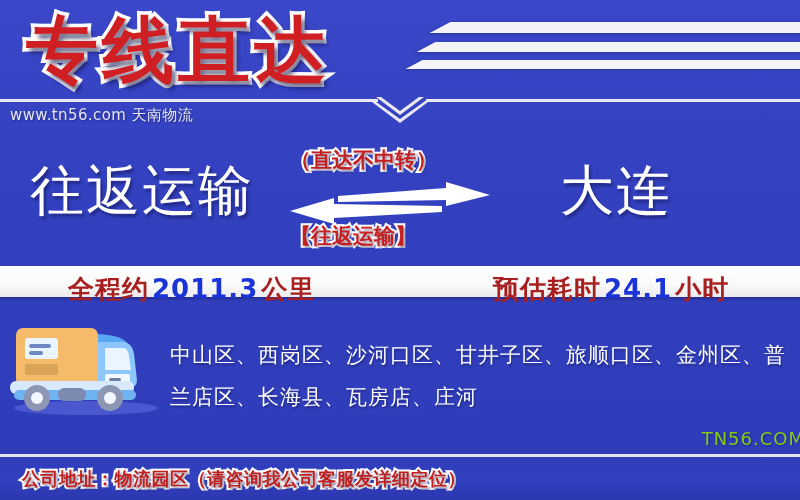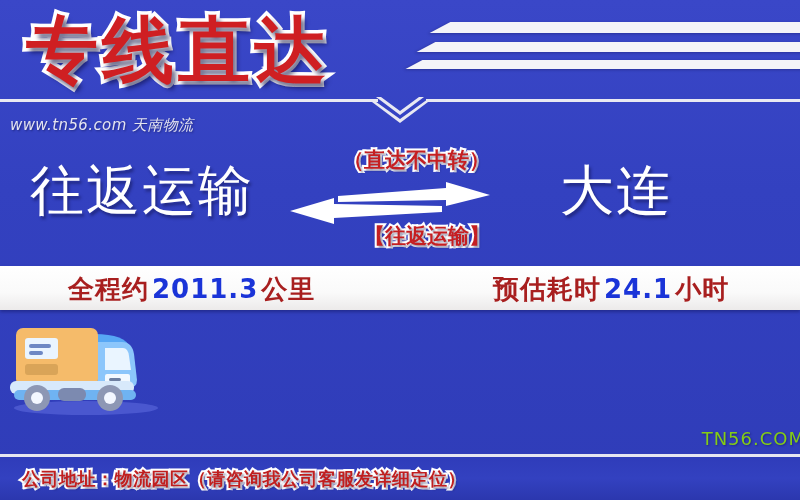--- a/index.html
+++ b/index.html
@@ -67,27 +67,26 @@
   #header-chevron {
     position: absolute;
     left: 368px; top: 97px;
     width: 64px; height: 28px;
   }
   #header-chevron svg { display: block; }
 
   #header-url {
     position: absolute;
     left: 10px;
-    top: 116px;
+    top: 106px;
     font-size: 15px;
     color: #e4e4f0;
     letter-spacing: 0.4px;
     white-space: nowrap;
     text-shadow: 1px 1px 2px rgba(10,10,60,0.45);
-    font-style: italic;
   }
 
   
   #route {
     position: absolute;
     left: 0; top: 140px;
     width: 800px; height: 120px;
   }
   .city-name {
     position: absolute;
@@ -106,21 +105,21 @@
   #route-middle {
     position: absolute;
     left: 290px;
     top: 0px;
     width: 200px;
     height: 120px;
   }
   .route-tag {
     position: absolute;
     left: 0; width: 200px;
-    text-align: right;
+    text-align: left;
     font-size: 21px;
     font-weight: bold;
     letter-spacing: 0px;
     color: #c51f22;
     -webkit-text-stroke: 4px #ffffff;
     paint-order: stroke fill;
     text-shadow: 2px 2px 2px rgba(10,10,60,0.4);
     white-space: nowrap;
   }
   #route-tag-top { top: 6px; }
@@ -130,21 +129,21 @@
     position: absolute;
     left: -4px; top: 42px;
     width: 208px; height: 42px;
   }
   #route-arrows svg { display: block; }
 
   
   #metric-band {
     position: absolute;
     left: 0; top: 266px;
-    width: 800px; height: 44px;
+    width: 800px; height: 31px;
     background: linear-gradient(180deg, #ffffff 0%, #fafafa 60%, #eceaea 100%);
     box-shadow: 0 2px 3px rgba(10,10,60,0.35);
   }
   .metric {
     position: absolute;
     top: 3px;
     height: 40px;
     line-height: 40px;
     font-size: 26px;
     font-weight: bold;
@@ -296,20 +295,21 @@
       <rect x="8" y="72" width="122" height="10" rx="5" fill="#6fb3f2"></rect>
       <rect x="52" y="70" width="28" height="13" rx="6" fill="#7c8ab0"></rect>
 
       <circle cx="31" cy="80" r="13" fill="#8d97b4"></circle>
       <circle cx="31" cy="80" r="6" fill="#f3f7ff"></circle>
       <circle cx="104" cy="80" r="13" fill="#8d97b4"></circle>
       <circle cx="104" cy="80" r="6" fill="#f3f7ff"></circle>
     </svg>
   </div>
 
+  <div id="coverage-list">中山区、西岗区、沙河口区、甘井子区、旅顺口区、金州区、普兰店区、长海县、瓦房店、庄河</div>
 
   <div id="watermark">TN56.COM</div>
 
   <div id="footer-divider"></div>
   <div id="footer-bar"></div>
   <div id="footer-text">公司地址：物流园区（请咨询我公司客服发详细定位）</div>
 
 </div>
 
 </body></html>

